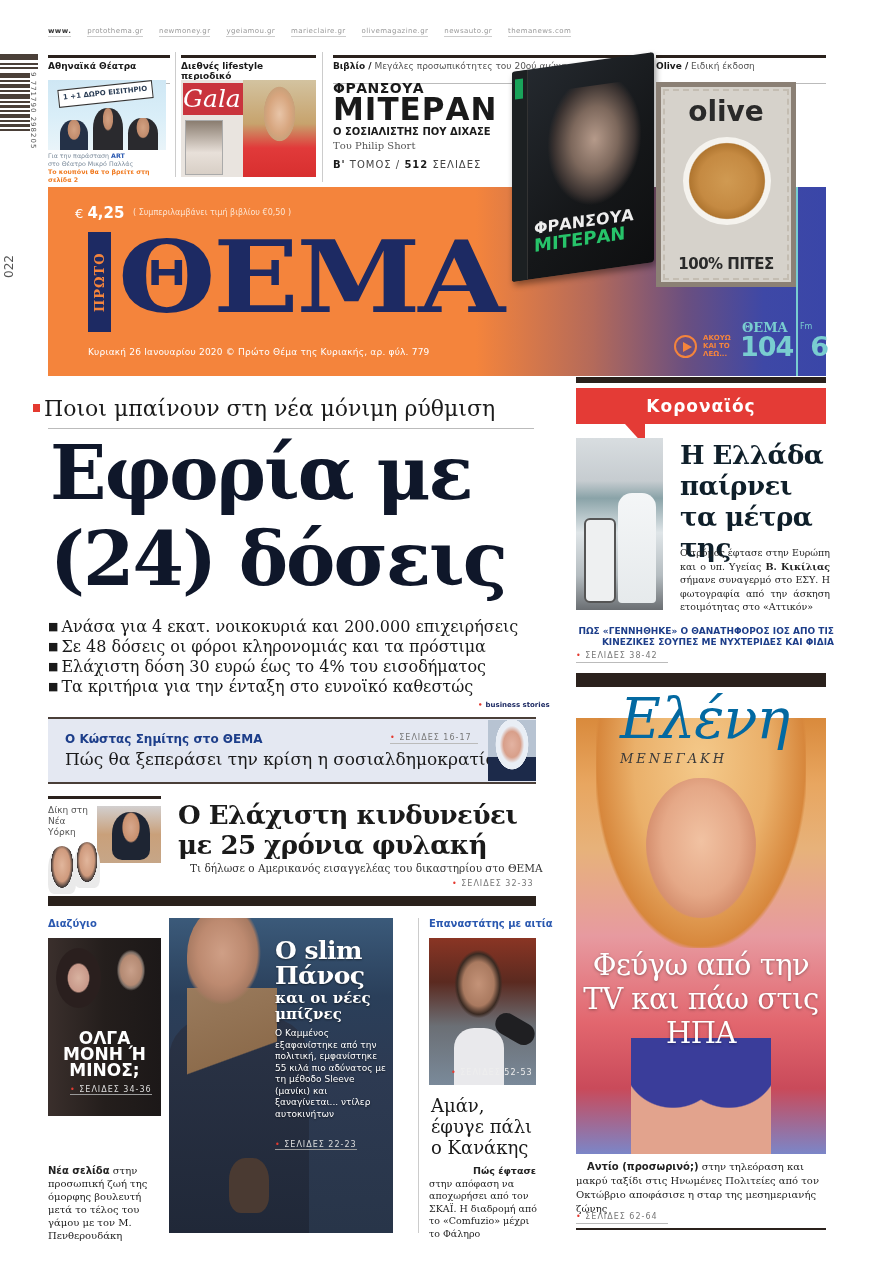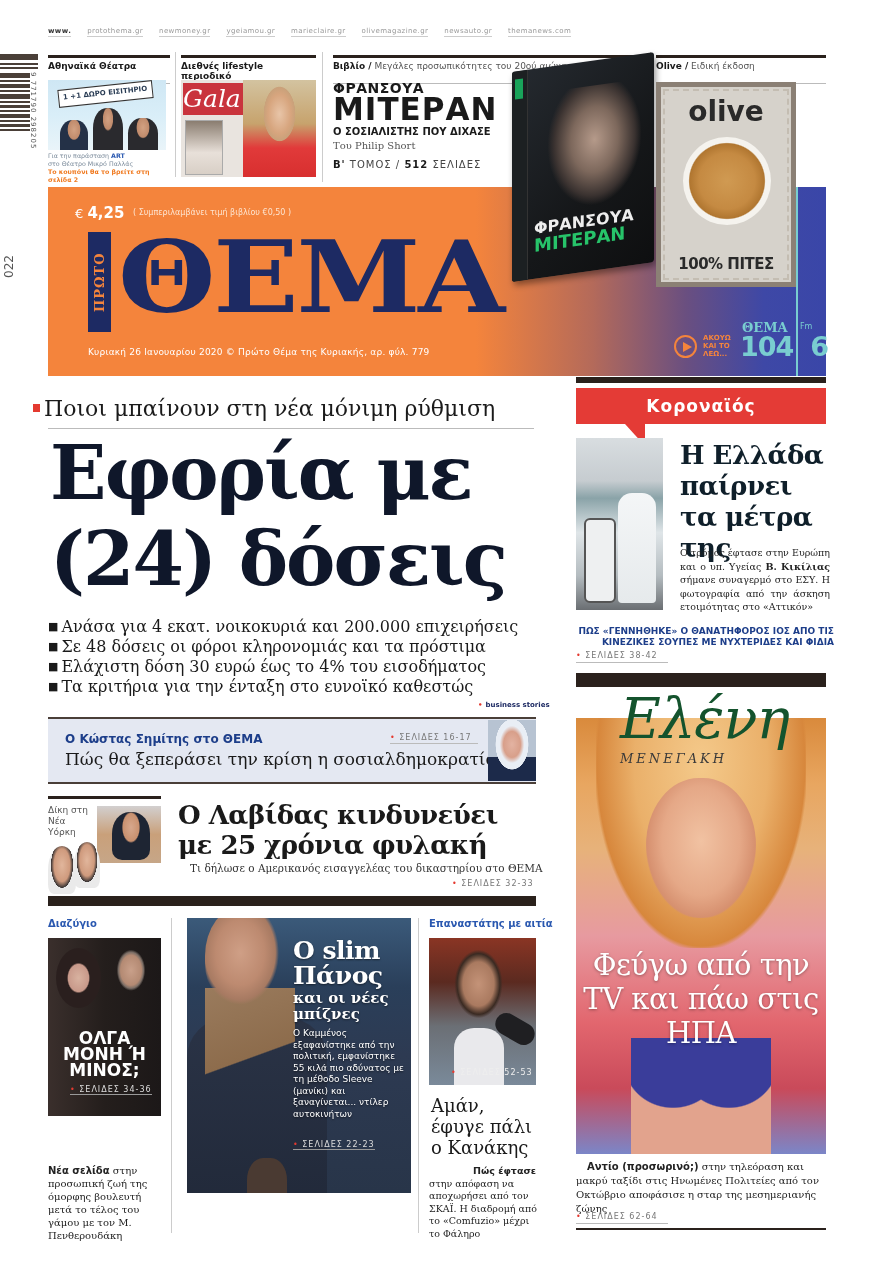--- a/index.html
+++ b/index.html
@@ -107,21 +107,21 @@
   .col-kicker { font-size: 10px; font-weight: bold; color: #2a58b0; }
   .div-photo { left: 48px; top: 938px; width: 113px; height: 178px; background: linear-gradient(90deg, #3a2f2c 0%, #241e1c 50%, #1c1818 100%); overflow: hidden; }
   .div-woman { position: absolute; left: 8px; top: 10px; width: 45px; height: 60px; border-radius: 50%; background: radial-gradient(ellipse at 50% 50%, #d8b2a0 0%, #c8998a 32%, #2a1f1e 36%); }
   .div-man { position: absolute; left: 62px; top: 2px; width: 42px; height: 55px; border-radius: 50%; background: radial-gradient(ellipse at 50% 55%, #c9a08a 0%, #b48a73 35%, #7b6e66 42%, transparent 48%); }
   .div-title { position: absolute; left: 0; top: 92px; width: 113px; text-align: center; color: #fff; font-size: 17px; font-weight: bold; line-height: 16px; }
   .div-pages { position: absolute; left: 22px; top: 147px; font-size: 7.5px; color: #ddd; letter-spacing: 1px; border-bottom: 1px solid #999; }
   .div-text { left: 48px; top: 1164px; width: 118px; font-family: "DejaVu Serif", serif; font-size: 10px; line-height: 13px; color: #222; }
   .div-text b { font-family: "DejaVu Sans", sans-serif; font-size: 10px; }
 
   
-  .kam-photo { left: 187px; top: 918px; width: 224px; height: 275px; background: linear-gradient(180deg, #3b5a7a 0%, #2a3f5a 25%, #2d3a52 50%, #283549 100%); overflow: hidden; }
+  .kam-photo { left: 169px; top: 918px; width: 224px; height: 315px; background: linear-gradient(180deg, #3b5a7a 0%, #2a3f5a 25%, #2d3a52 50%, #283549 100%); overflow: hidden; }
   .kam-head { position: absolute; left: 18px; top: -12px; width: 78px; height: 104px; border-radius: 48% 48% 45% 45%; background: radial-gradient(ellipse at 45% 45%, #cf9f86 0%, #bd8a70 40%, #a77a62 58%, transparent 64%); }
   .kam-scarf { position: absolute; left: 18px; top: 70px; width: 90px; height: 110px; background: linear-gradient(160deg, #9a7b5d 0%, #8d6c4c 60%, transparent 61%); }
   .kam-coat { position: absolute; left: 0; top: 100px; width: 140px; height: 215px; background: linear-gradient(180deg, #2a3346 0%, #202838 100%); border-radius: 40px 40px 0 0; }
   .kam-gloves { position: absolute; left: 60px; top: 240px; width: 40px; height: 55px; background: #4a3a32; border-radius: 40% 40% 30% 30%; }
   .kam-title { position: absolute; left: 106px; top: 20px; color: #fff; font-family: "DejaVu Serif", serif; font-weight: bold; font-size: 25px; line-height: 25px; letter-spacing: -0.5px; text-shadow: 0 1px 2px rgba(0,0,0,0.5); }
   .kam-sub { position: absolute; left: 106px; top: 72px; color: #fff; font-family: "DejaVu Serif", serif; font-weight: bold; font-size: 15px; line-height: 16px; text-shadow: 0 1px 2px rgba(0,0,0,0.5); }
   .kam-text { position: absolute; left: 106px; top: 110px; width: 115px; color: #fff; font-size: 9px; line-height: 11.5px; text-shadow: 0 1px 2px rgba(0,0,0,0.6); }
   .kam-pages { position: absolute; left: 106px; top: 222px; font-size: 7.5px; color: #ddd; letter-spacing: 1px; border-bottom: 1px solid #999; }
 
   
@@ -145,21 +145,21 @@
   .corona-text { left: 680px; top: 546px; width: 150px; font-family: "DejaVu Serif", serif; font-size: 9.5px; line-height: 13.5px; color: #222; text-align: justify; }
   .corona-text b { font-weight: bold; }
   .corona-link { left: 576px; top: 626px; width: 258px; font-size: 9px; font-weight: bold; color: #1d3e8a; line-height: 11px; text-align: right; }
   .corona-pages { left: 576px; top: 651px; font-size: 8px; color: #777; letter-spacing: 1px; border-bottom: 1px solid #bbb; width: 92px; padding-bottom: 2px; }
 
   .rc-bar2 { left: 576px; top: 673px; width: 250px; height: 14px; background: #2a211c; }
   .eleni-photo { left: 576px; top: 718px; width: 250px; height: 436px; background: linear-gradient(180deg, #d98a3c 0%, #e8a660 15%, #e7b27a 30%, #e79aa0 50%, #e2666e 70%, #c94a5a 85%, #7b86c8 100%); overflow: hidden; }
   .hair { position: absolute; left: 20px; top: 0; width: 210px; height: 230px; border-radius: 0 0 45% 45%; background: radial-gradient(ellipse at 50% 20%, #f4c98a 0%, #eab06a 45%, #d7873c 70%, transparent 72%); }
   .face { position: absolute; left: 70px; top: 60px; width: 110px; height: 140px; border-radius: 48%; background: radial-gradient(ellipse at 50% 45%, #f1c2a2 0%, #e5a887 50%, #d6906f 70%, transparent 72%); }
   .bikini { position: absolute; left: 55px; top: 320px; width: 140px; height: 116px; background: radial-gradient(ellipse at 30% 20%, #3a3d9a 0%, #3a3d9a 35%, transparent 36%), radial-gradient(ellipse at 70% 20%, #3a3d9a 0%, #3a3d9a 35%, transparent 36%), #e2a38d; }
-  .eleni-name { left: 620px; top: 689px; font-family: "DejaVu Serif", serif; font-style: italic; font-size: 56px; color: #14532d; line-height: 60px; letter-spacing: -1px; }
+  .eleni-name { left: 620px; top: 689px; font-family: "DejaVu Serif", serif; font-style: italic; font-size: 56px; color: #0369a1; line-height: 60px; letter-spacing: -1px; }
   .eleni-sur { left: 620px; top: 751px; font-family: "DejaVu Serif", serif; font-style: italic; font-size: 13px; color: #3a3a3a; letter-spacing: 3px; }
   .eleni-quote { left: 576px; top: 948px; width: 250px; text-align: center; font-family: "DejaVu Serif", serif; font-size: 29px; line-height: 34px; color: #fff; text-shadow: 0 1px 3px rgba(0,0,0,0.35); letter-spacing: -0.5px; }
   .eleni-text { left: 576px; top: 1160px; width: 255px; font-family: "DejaVu Serif", serif; font-size: 10px; line-height: 14px; color: #222; }
   .eleni-text b { font-family: "DejaVu Sans", sans-serif; margin-left: 11px; }
   .eleni-pages { left: 576px; top: 1212px; font-size: 8px; color: #777; letter-spacing: 1px; border-bottom: 1px solid #bbb; width: 92px; padding-bottom: 2px; }
   .rc-bottom { left: 576px; top: 1228px; width: 250px; height: 2px; background: #2a211c; }
   .pagetag { font-size: 8px; letter-spacing: 1px; }
 </style>
 </head>
 <body>
@@ -286,21 +286,21 @@
 
 <div class="abs lav-bar"></div>
 <div class="abs lav-kicker" style="width:48px">Δίκη στη Νέα Υόρκη</div>
 <div class="abs lav-photo"></div>
 <div class="abs lav-p1"></div>
 <div class="abs lav-faces">
   <div class="lav-f" style="left:0;top:4px;width:28px;height:48px"></div>
   <div class="lav-f" style="left:26px;top:0;width:26px;height:46px"></div>
 </div>
 <div class="abs lav-title">
-  <div>Ο Λαβίδας κινδυνεύει</div>
+  <div>Ο Ελάχιστη κινδυνεύει</div>
   <div>με 25 χρόνια φυλακή</div>
 </div>
 <div class="abs lav-sub">Τι δήλωσε ο Αμερικανός εισαγγελέας του δικαστηρίου στο ΘΕΜΑ</div>
 <div class="abs lav-pages pagetag">ΣΕΛΙΔΕΣ 32-33</div>
 
 <div class="abs bottom-bar"></div>
 
 <div class="abs col-kicker" style="left:48px;top:918px">Διαζύγιο</div>
 <div class="abs div-photo">
   <div class="div-woman"></div>

